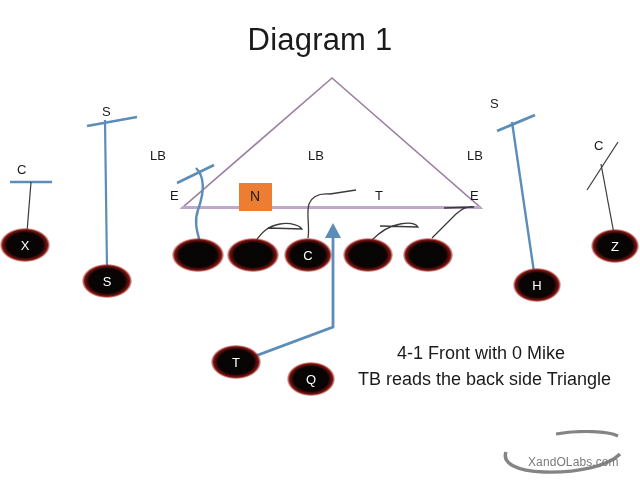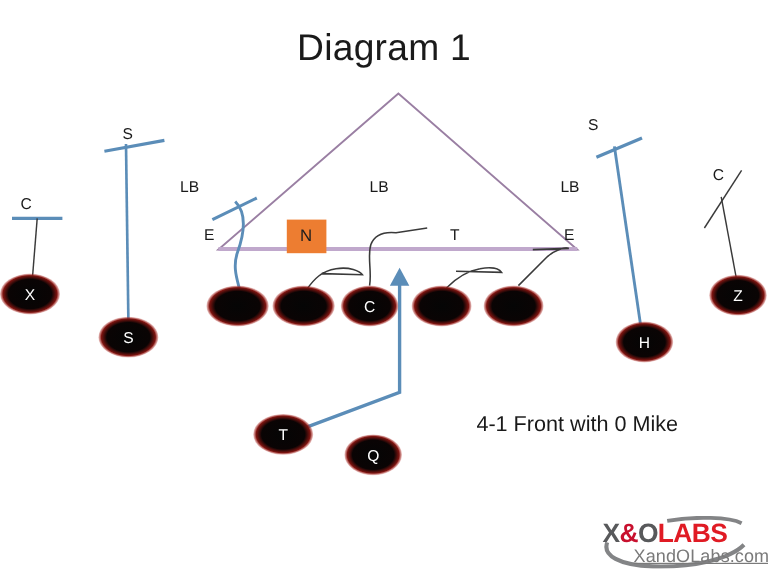--- a/index.html
+++ b/index.html
@@ -80,25 +80,24 @@
     letter-spacing: -0.5px;
     white-space: nowrap;
   }
   .logo-xo { color: #58595b; }
   .logo-amp { color: #c8102e; }
   .logo-labs { color: #e01b24; }
   .logo-sub {
     position: absolute;
     left: 30px;
     top: 25px;
-    font-size: 15px;
+    font-size: 12px;
     color: #7a7a7a;
     letter-spacing: 0.1px;
     white-space: nowrap;
-    text-decoration: underline;
   }
 </style>
 </head>
 <body>
 
 <div id="slide">
 
   <svg id="board" viewBox="0 0 640 480">
     <defs>
       <radialGradient id="playerGlow" cx="50%" cy="50%" r="50%">
@@ -188,25 +187,23 @@
 
   <div class="oval-label" style="left:10px; top:238px; width:30px;">X</div>
   <div class="oval-label" style="left:92px; top:274px; width:30px;">S</div>
   <div class="oval-label" style="left:293px; top:248px; width:30px;">C</div>
   <div class="oval-label" style="left:522px; top:278px; width:30px;">H</div>
   <div class="oval-label" style="left:600px; top:239px; width:30px;">Z</div>
   <div class="oval-label" style="left:221px; top:355px; width:30px;">T</div>
   <div class="oval-label" style="left:296px; top:372px; width:30px;">Q</div>
 
   <div class="note note-1">4-1 Front with 0 Mike</div>
+  <div class="note note-2">TB reads the back side Triangle</div>
 
   <div class="logo">
     <svg width="132" height="44" viewBox="0 0 132 44" style="position:absolute; left:0; top:0;">
       <path d="M8,22 C4,33 18,41 46,42 C80,43 110,36 122,24" fill="none" stroke="#6d6e71" stroke-width="3.4" opacity="0.85"></path>
       <path d="M120,6 C110,1 82,0 58,4" fill="none" stroke="#6d6e71" stroke-width="3.2" opacity="0.85"></path>
     </svg>
-    <div class="logo-main">
-      <span class="logo-xo">X</span><span class="logo-amp">&amp;</span><span class="logo-xo">O</span><span class="logo-labs">LABS</span>
-    </div>
     <div class="logo-sub">XandOLabs.com</div>
   </div>
 
 </div>
 
 </body></html>

